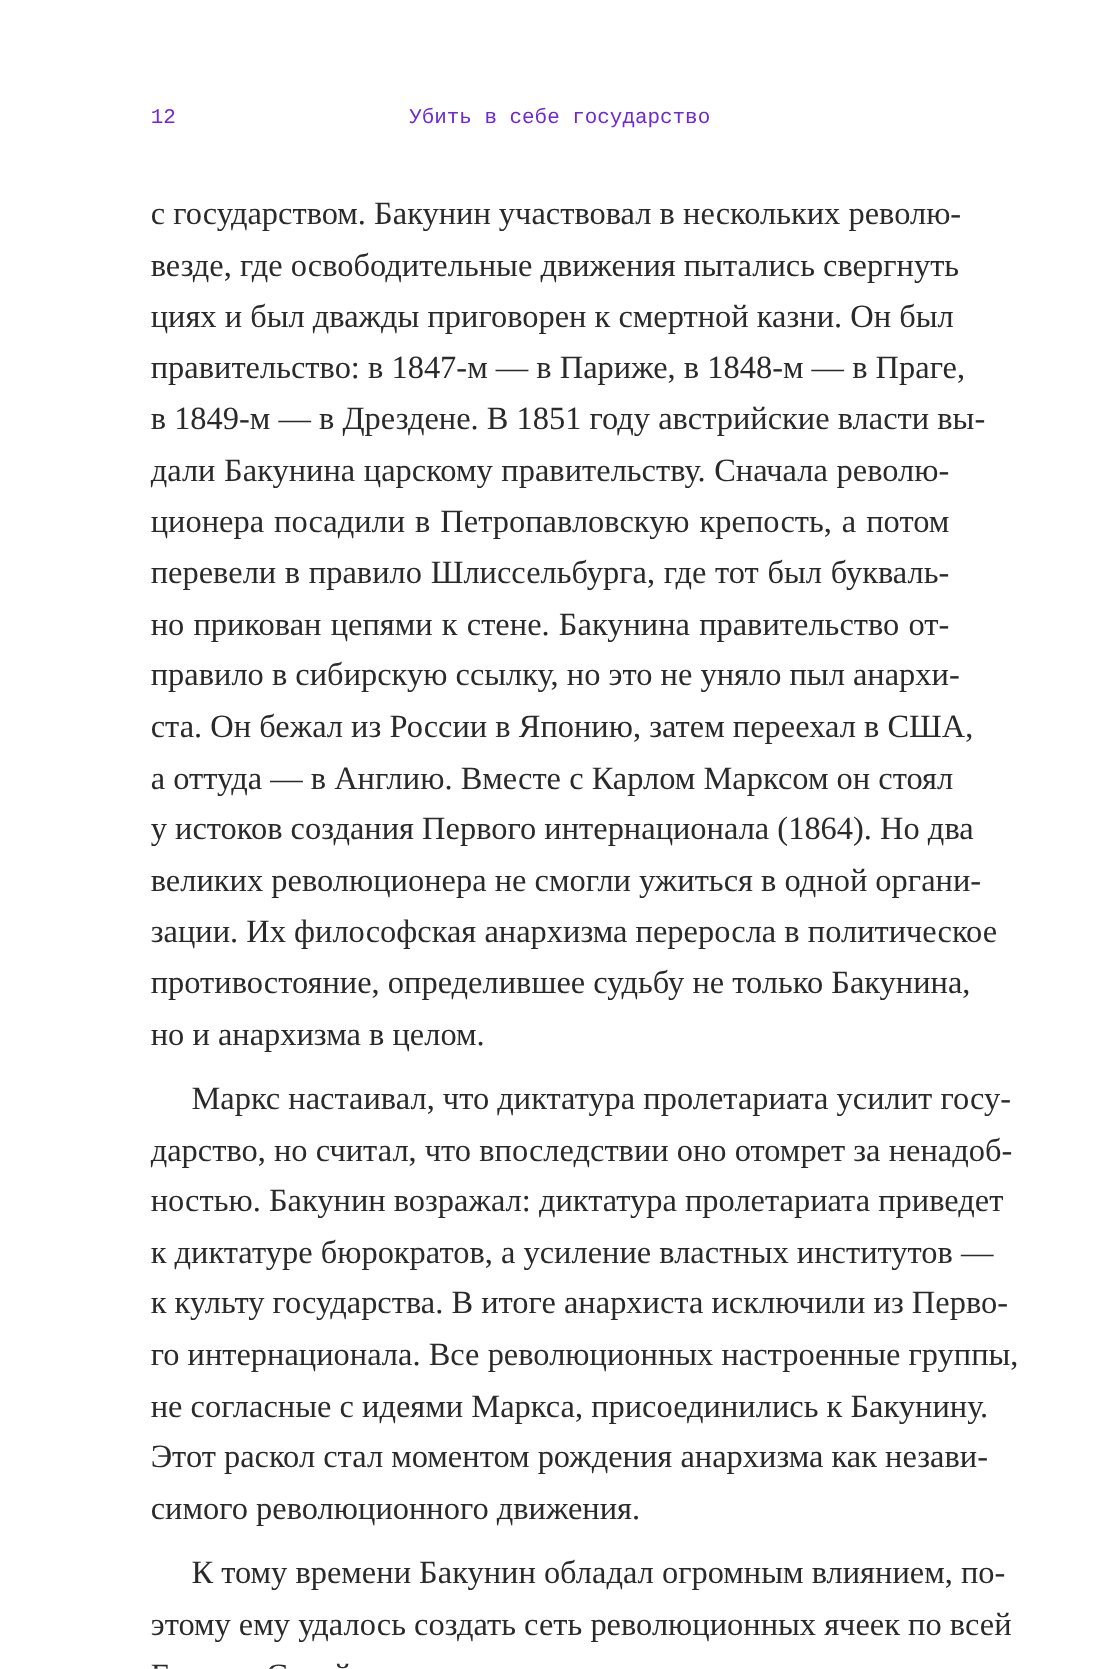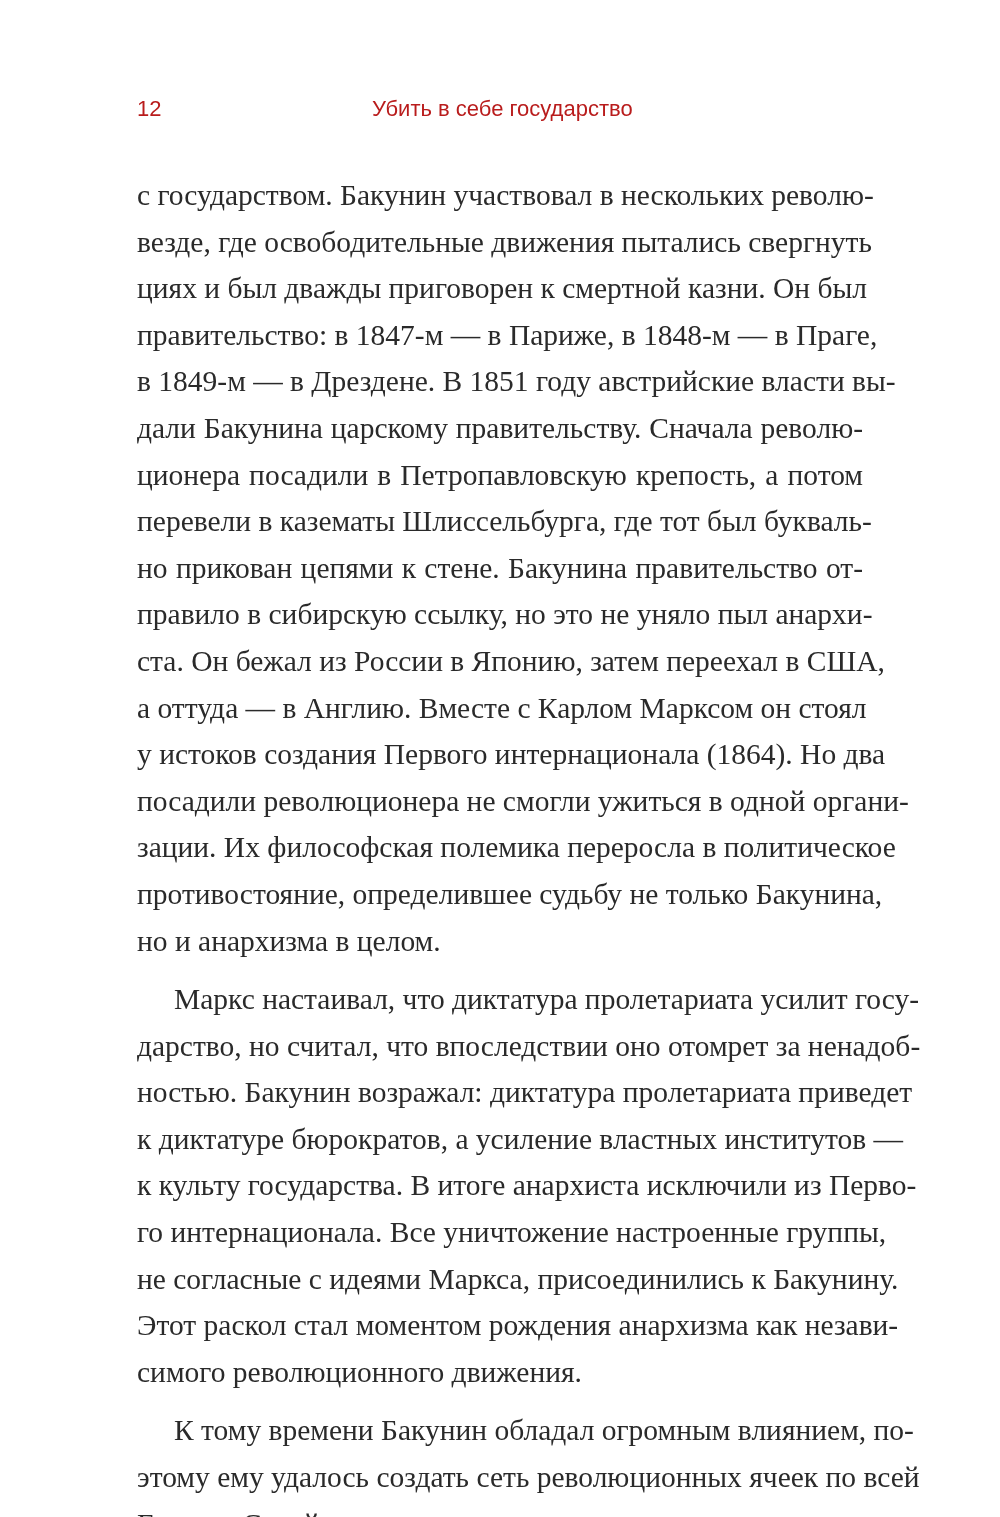--- a/index.html
+++ b/index.html
@@ -12,23 +12,23 @@
       height: 1517px;
       position: relative;
       overflow: hidden;
     }
     .running-head {
       position: absolute;
       top: 96px;
       left: 137px;
       width: 726px;
       height: 26px;
-      font-family: Liberation Sans, sans-serif;
-      font-size: 22px;
-      color: #b91c1c;
+      font-family: Liberation Mono, monospace;
+      font-size: 19px;
+      color: #6d28d9;
     }
     .page-number {
       position: absolute;
       left: 0;
       top: 0;
     }
     .running-title {
       position: absolute;
       left: 235px;
       top: 0;
@@ -69,38 +69,38 @@
 
 <div class="body-text">
   <div>
     <span class="line">с государством. Бакунин участвовал в нескольких револю-</span>
     <span class="line">везде, где освободительные движения пытались свергнуть</span>
     <span class="line">циях и был дважды приговорен к смертной казни. Он был</span>
     <span class="line">правительство: в 1847-м — в Париже, в 1848-м — в Праге,</span>
     <span class="line">в 1849-м — в Дрездене. В 1851 году австрийские власти вы-</span>
     <span class="line">дали Бакунина царскому правительству. Сначала револю-</span>
     <span class="line">ционера посадили в Петропавловскую крепость, а потом</span>
-    <span class="line">перевели в казематы Шлиссельбурга, где тот был букваль-</span>
+    <span class="line">перевели в правило Шлиссельбурга, где тот был букваль-</span>
     <span class="line">но прикован цепями к стене. Бакунина правительство от-</span>
     <span class="line">правило в сибирскую ссылку, но это не уняло пыл анархи-</span>
     <span class="line">ста. Он бежал из России в Японию, затем переехал в США,</span>
     <span class="line">а оттуда — в Англию. Вместе с Карлом Марксом он стоял</span>
     <span class="line">у истоков создания Первого интернационала (1864). Но два</span>
-    <span class="line">посадили революционера не смогли ужиться в одной органи-</span>
-    <span class="line">зации. Их философская полемика переросла в политическое</span>
+    <span class="line">великих революционера не смогли ужиться в одной органи-</span>
+    <span class="line">зации. Их философская анархизма переросла в политическое</span>
     <span class="line">противостояние, определившее судьбу не только Бакунина,</span>
     <span class="line last">но и анархизма в целом.</span>
   </div>
   <div>
     <span class="line indent">Маркс настаивал, что диктатура пролетариата усилит госу-</span>
     <span class="line">дарство, но считал, что впоследствии оно отомрет за ненадоб-</span>
     <span class="line">ностью. Бакунин возражал: диктатура пролетариата приведет</span>
     <span class="line">к диктатуре бюрократов, а усиление властных институтов —</span>
     <span class="line">к культу государства. В итоге анархиста исключили из Перво-</span>
-    <span class="line">го интернационала. Все уничтожение настроенные группы,</span>
+    <span class="line">го интернационала. Все революционных настроенные группы,</span>
     <span class="line">не согласные с идеями Маркса, присоединились к Бакунину.</span>
     <span class="line">Этот раскол стал моментом рождения анархизма как незави-</span>
     <span class="line last">симого революционного движения.</span>
   </div>
   <div>
     <span class="line indent">К тому времени Бакунин обладал огромным влиянием, по-</span>
     <span class="line">этому ему удалось создать сеть революционных ячеек по всей</span>
     <span class="line">Европе. Своей целью они провозгласили полное уничтожение</span>
 
   </div>

